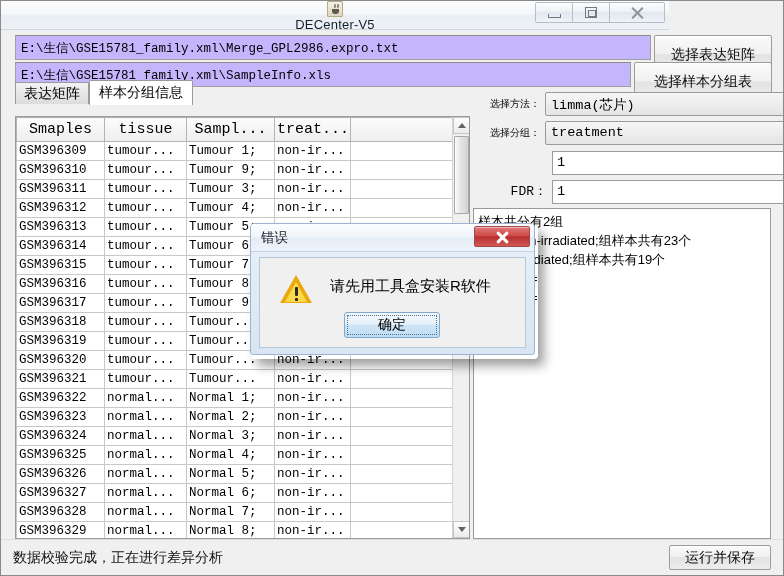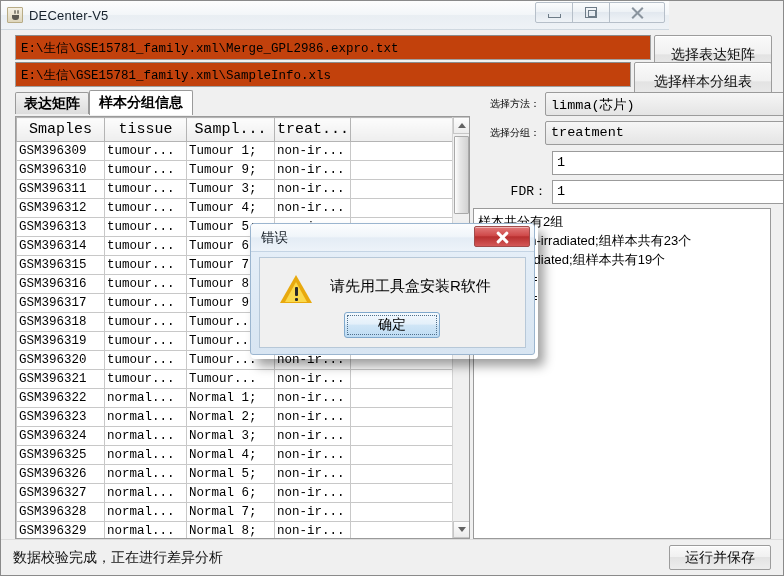--- a/index.html
+++ b/index.html
@@ -17,21 +17,21 @@
     border: 1px solid #8a8a8a;
     overflow: hidden;
   }
 
   
   .titlebar {
     position: absolute; left: 0; top: 0;
     width: 668px; height: 29px;
     background: linear-gradient(to bottom, #fdfdfd 0%, #f3f6f9 48%, #e9eef3 52%, #eef2f6 100%);
     border-bottom: 1px solid #cfd8e0;
-    display: flex; align-items: center;
+    display: flex; align-items: center; flex-direction: column;
   }
   .title-icon {
     width: 16px; height: 16px;
     margin-left: 6px; margin-right: 6px;
     position: relative; flex: none;
   }
   .java-cup {
     position: absolute; left: 0; top: 0;
     width: 16px; height: 16px;
     border: 1px solid #b8ac86;
@@ -105,21 +105,21 @@
   
   .path-row {
     position: absolute; left: 0;
     width: 784px; height: 26px;
   }
   .path-row.r1 { top: 34px; }
   .path-row.r2 { top: 61px; }
   .path-field {
     position: absolute; left: 14px; top: 0;
     height: 25px;
-    background: #c2410c;
+    background: #c4b5fd;
     border: 1px solid #9f9f9f;
     border-top-color: #8b8b8b;
     font-family: "Liberation Mono", monospace;
     font-size: 12.5px;
     color: #000;
     padding: 4px 5px 0 5px;
     white-space: nowrap; overflow: hidden;
   }
   .r1 .path-field { width: 636px; }
   .r2 .path-field { width: 616px; }
@@ -131,22 +131,22 @@
     border-radius: 2px;
     font-size: 14px; color: #0a0a0a;
     display: flex; align-items: center; justify-content: center;
     box-shadow: inset 0 1px 0 #ffffff;
   }
   .r1 .btn-std { left: 653px; width: 118px; }
   .r2 .btn-std { left: 633px; width: 138px; }
 
   
   .tabstrip {
-    position: absolute; left: 14px; top: 89px;
-    width: 455px; height: 24px; font-weight: bold;
+    position: absolute; left: 14px; top: 79px;
+    width: 455px; height: 24px;
   }
   .tab {
     position: absolute; top: 2px;
     height: 22px;
     font-size: 14px; color: #000;
     display: flex; align-items: center; justify-content: center;
     border: 1px solid #9a9a9a;
     border-bottom: none;
     border-radius: 2px 2px 0 0;
   }

